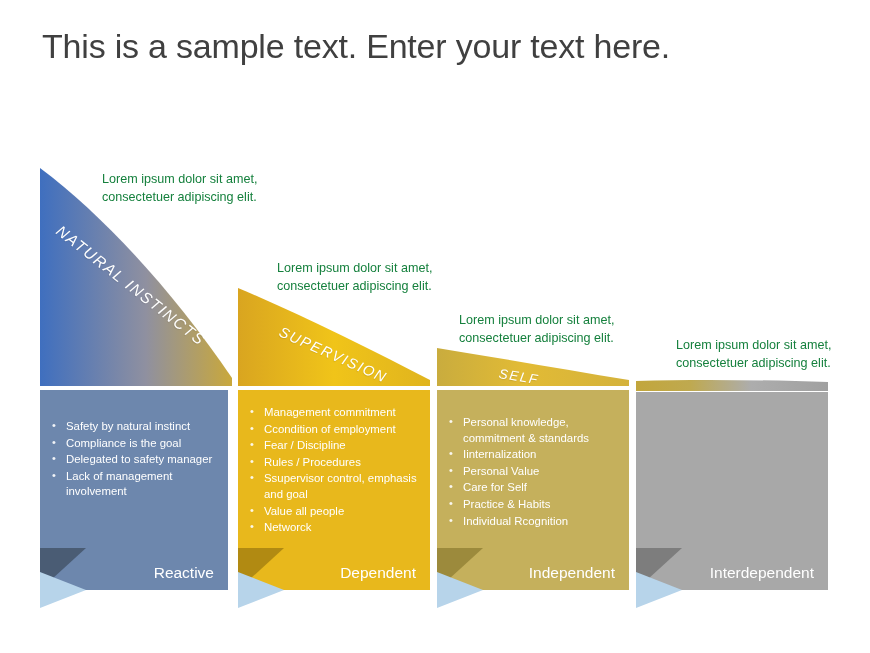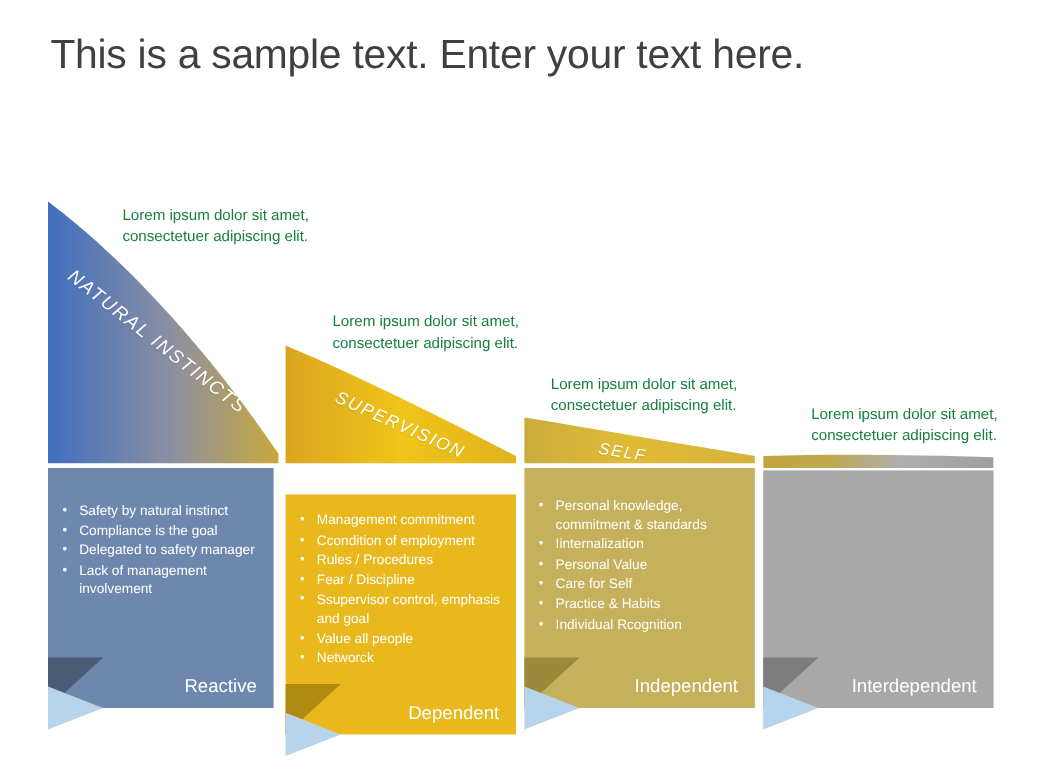--- a/index.html
+++ b/index.html
@@ -131,28 +131,28 @@
             <stop offset="0%" stop-color="#d9a520"></stop>
             <stop offset="50%" stop-color="#f0c419"></stop>
             <stop offset="100%" stop-color="#e0b41e"></stop>
           </linearGradient>
         </defs>
         <path d="M0,0 C62,26 130,60 192,92 L192,98 L0,98 Z" fill="url(#g2)"></path>
       </svg>
       <div class="curve-label" style="left:42px;top:35px;font-size:14.5px;transform:rotate(24deg);">SUPERVISION</div>
     </div>
 
-    <div class="card" style="left:238px;top:412px;width:192px;height:200px;">
+    <div class="card" style="left:238px;top:390px;width:192px;height:200px;">
       <div class="card-bg" style="background:#e8b81c;"></div>
 
       <ul class="bullets" style="top:15px;">
         <li>Management commitment</li>
         <li>Ccondition of employment</li>
+        <li>Fear / Discipline</li>
         <li>Rules / Procedures</li>
-        <li>Fear / Discipline</li>
         <li>Ssupervisor control, emphasis and goal</li>
         <li>Value all people</li>
         <li>Networck</li>
       </ul>
 
       <div class="footer" style="height:42px;">
         <div class="fold-shadow" style="bottom:0;width:0;height:0;border-left:46px solid #b18a12;border-bottom:42px solid transparent;"></div>
         <div class="fold-page" style="bottom:-18px;width:0;height:0;border-left:46px solid #b7d4ea;border-bottom:18px solid transparent;border-top:18px solid transparent;"></div>
         <div class="footer-label">Dependent</div>
       </div>

